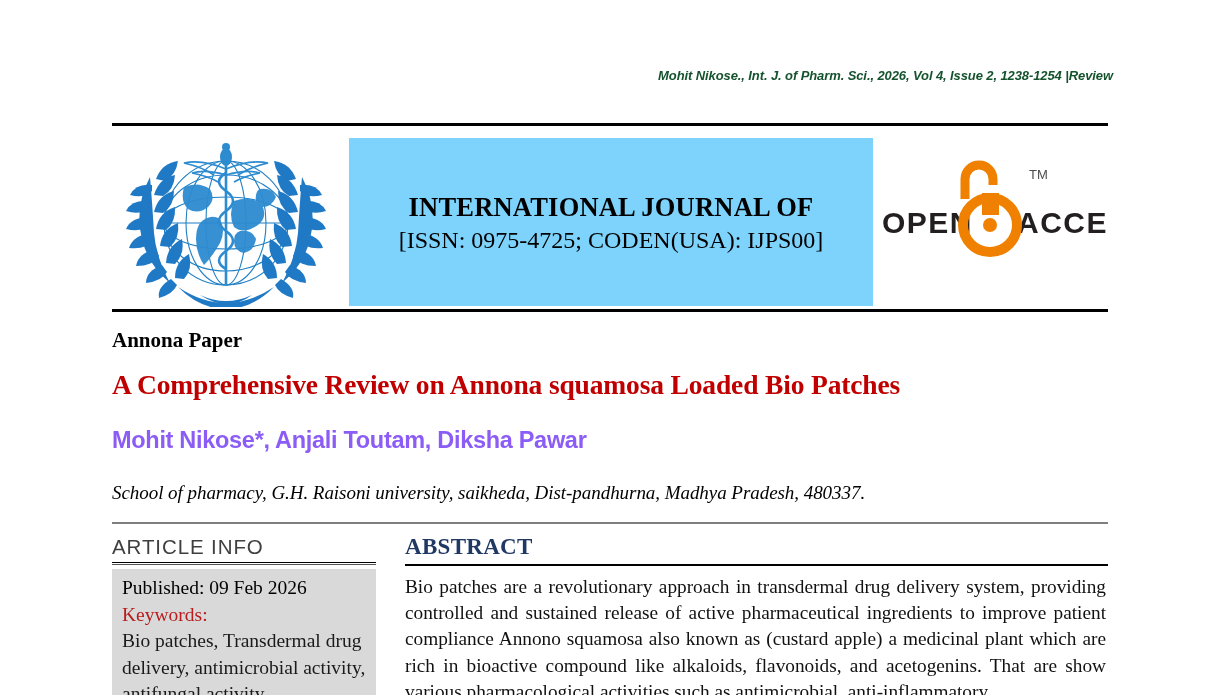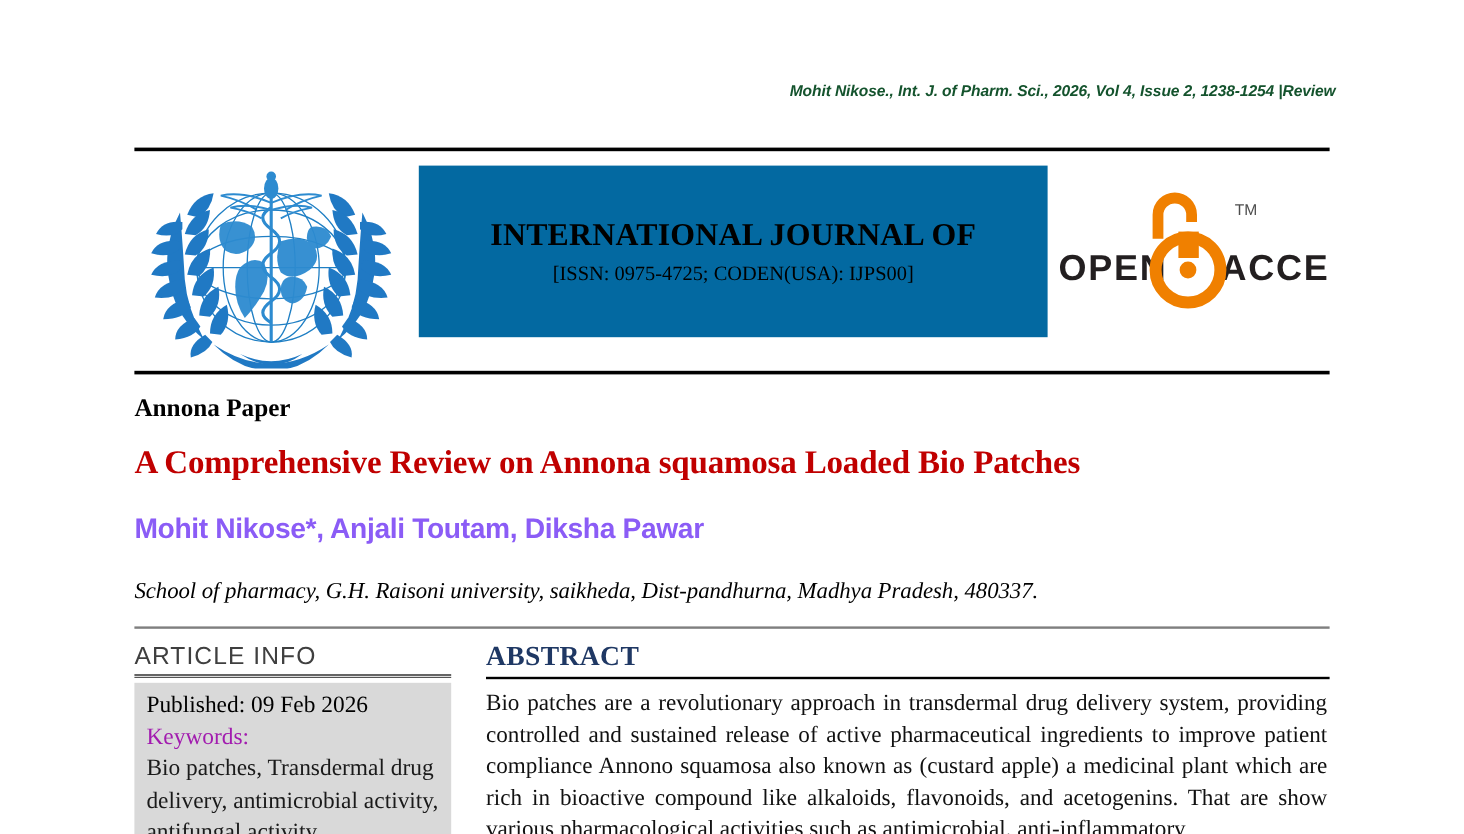--- a/index.html
+++ b/index.html
@@ -80,39 +80,39 @@
     width: 224px;
     height: 172px;
   }
   .journal-logo svg { display: block; }
 
   .title-box {
     position: absolute;
     left: 237px;
     top: 9px;
     width: 524px;
-    height: 143px;
-    background: #0369a1;
+    height: 168px;
+    background: #7dd3fc;
     display: flex;
     flex-direction: column;
     align-items: center;
     justify-content: center;
   }
   .jt-line1, .jt-line2 {
     font-family: "Liberation Serif", serif;
     font-weight: bold;
     font-size: 26.5px;
     letter-spacing: 0.2px;
     line-height: 36px;
     color: #000000;
     white-space: nowrap;
   }
   .jt-line3 {
     font-family: "Liberation Serif", serif;
-    font-size: 17px;
+    font-size: 24px;
     line-height: 30px;
     color: #000000;
     white-space: nowrap;
   }
   .jt-line4 {
     font-family: "Liberation Serif", serif;
     font-size: 20.5px;
     line-height: 30px;
     color: #000000;
     white-space: nowrap;
@@ -219,21 +219,21 @@
     font-family: "Liberation Serif", serif;
     font-size: 19.5px;
     line-height: 26.5px;
     color: #000000;
     white-space: nowrap;
   }
   .info-keywords-label {
     font-family: "Liberation Serif", serif;
     font-size: 19.5px;
     line-height: 26.5px;
-    color: #a21caf;
+    color: #b91c1c;
   }
   .info-keywords-body {
     font-family: "Liberation Serif", serif;
     font-size: 19.5px;
     line-height: 26.5px;
     color: #1a1a1a;
   }
 
   .abstract-heading {
     font-family: "Liberation Serif", serif;

